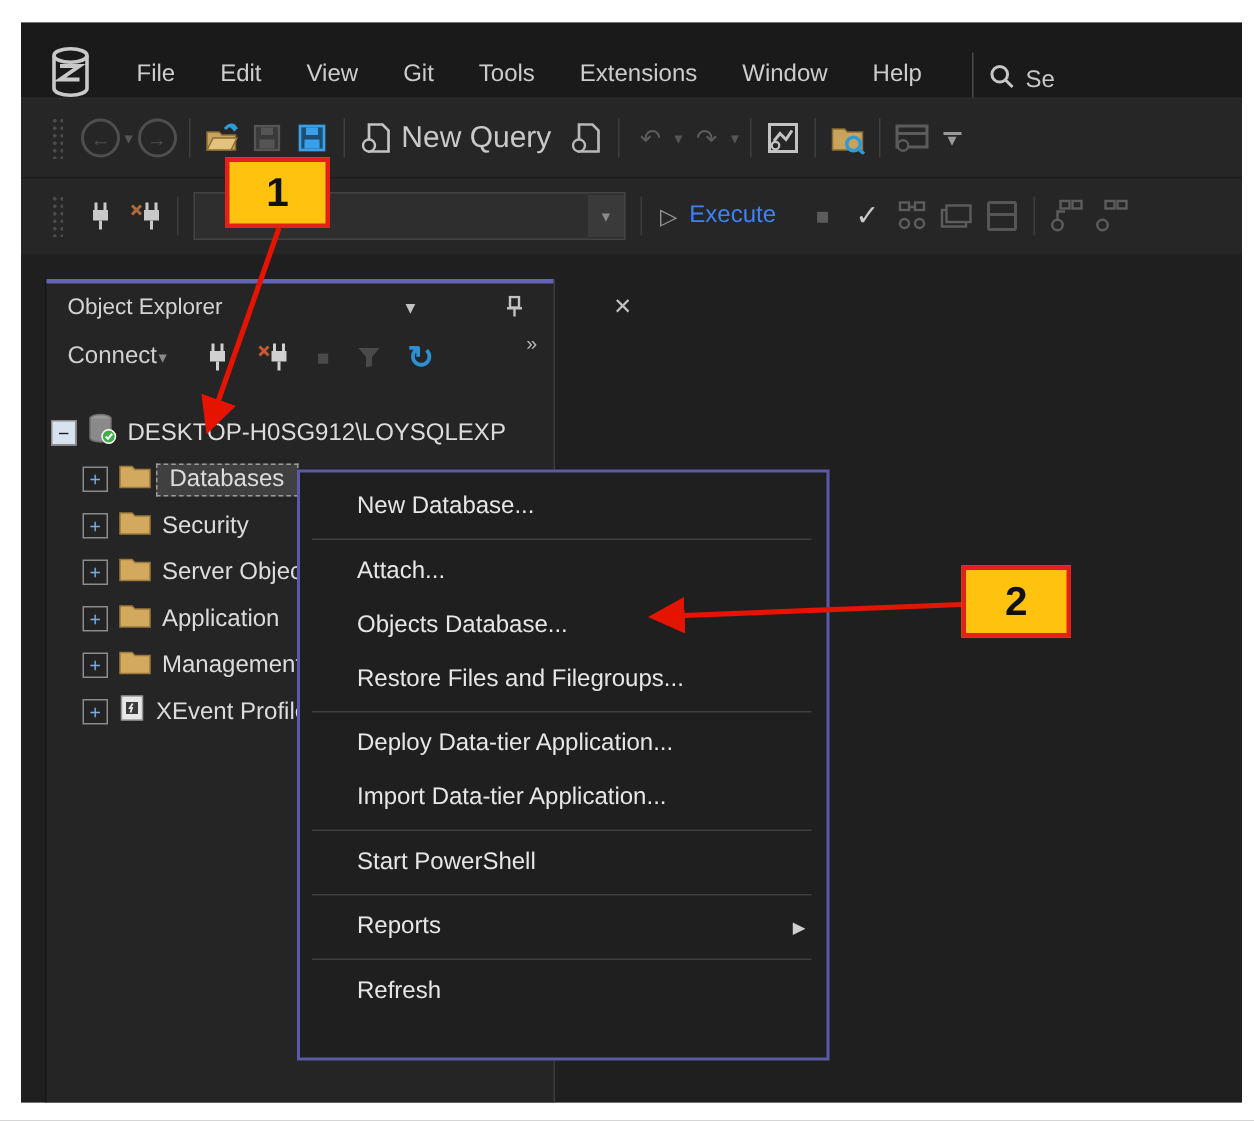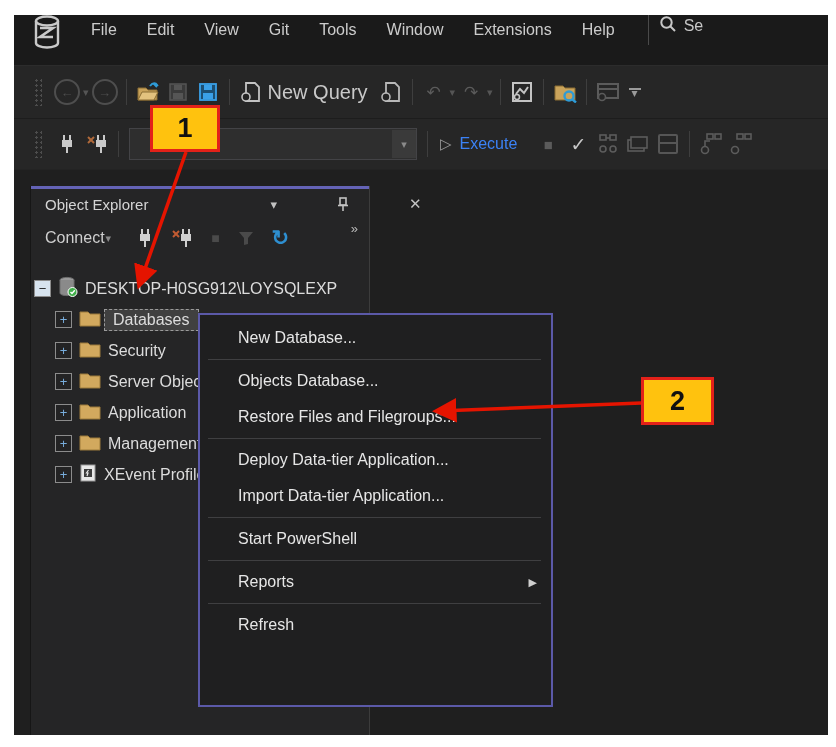--- a/index.html
+++ b/index.html
@@ -2,21 +2,21 @@
 <html><head>
 <meta charset="utf-8">
 <style>
   html,body{margin:0;padding:0;background:#ffffff;}
   .frame{position:relative;width:836px;height:747px;background:#ffffff;overflow:hidden;
          font-family:"Liberation Sans", sans-serif;}
   .app{position:absolute;left:14px;top:15px;width:814px;height:720px;background:#232323;overflow:hidden;}
 
   
   .menubar{position:absolute;left:0;top:0;width:100%;height:50px;background:#1a1a1a;
-           display:flex;align-items:flex-start;border-bottom:1px solid #2c2c2c;}
+           display:flex;align-items:flex-end;border-bottom:1px solid #2c2c2c;}
   .logo{margin:0 14px 0 18px;display:flex;align-items:center;}
   .menu-item{color:#cccccc;font-size:16px;padding:6px 15px;cursor:default;}
   .menu-item:first-of-type{margin-left:4px;}
   .mb-sep{width:1px;height:30px;background:#4a4a4a;margin:0 10px 0 18px;}
   .search-box{display:flex;align-items:center;gap:7px;color:#c7c7c7;font-size:16px;}
 
   
   .toolbar{position:absolute;left:0;width:100%;display:flex;align-items:center;background:#262626;}
   .toolbar1{top:51px;height:52px;border-bottom:1px solid #1d1d1d;}
   .toolbar2{top:104px;height:50px;}
@@ -98,22 +98,22 @@
           <ellipse cx="15" cy="6" rx="11" ry="4.5" fill="none" stroke="#c9c9c9" stroke-width="2.4"></ellipse>
           <path d="M4 6 v22 c0 2.5 4.9 4.5 11 4.5 s11 -2 11 -4.5 V6" fill="none" stroke="#c9c9c9" stroke-width="2.4"></path>
           <path d="M8 13 h13 l-13 9 h13" fill="none" stroke="#c9c9c9" stroke-width="2.6"></path>
         </svg>
       </span>
       <span class="menu-item">File</span>
       <span class="menu-item">Edit</span>
       <span class="menu-item">View</span>
       <span class="menu-item">Git</span>
       <span class="menu-item">Tools</span>
+      <span class="menu-item">Extensions</span>
       <span class="menu-item">Window</span>
-      <span class="menu-item">Extensions</span>
       <span class="menu-item">Help</span>
       <span class="mb-sep"></span>
       <span class="search-box">
         <span>
           <svg width="18" height="18" viewBox="0 0 18 18">
             <circle cx="7.5" cy="7.5" r="5.2" fill="none" stroke="#c7c7c7" stroke-width="2"></circle>
             <line x1="11.5" y1="11.5" x2="16" y2="16" stroke="#c7c7c7" stroke-width="2"></line>
           </svg>
         </span>
         <span>Se</span>
@@ -402,20 +402,21 @@
             </svg>
           </span>
           <span class="tree-label">XEvent Profiles</span>
         </div>
       </div>
     </div>
 
     <div class="ctx-menu">
       <div class="ctx-item">New Database...</div>
       <div class="ctx-sep"></div>
+      <div class="ctx-item">Attach...</div>
       <div class="ctx-item">Objects Database...</div>
       <div class="ctx-item">Restore Files and Filegroups...</div>
       <div class="ctx-sep"></div>
       <div class="ctx-item">Deploy Data-tier Application...</div>
       <div class="ctx-item">Import Data-tier Application...</div>
       <div class="ctx-sep"></div>
       <div class="ctx-item">Start PowerShell</div>
       <div class="ctx-sep"></div>
       <div class="ctx-item">
         <span>Reports</span>

